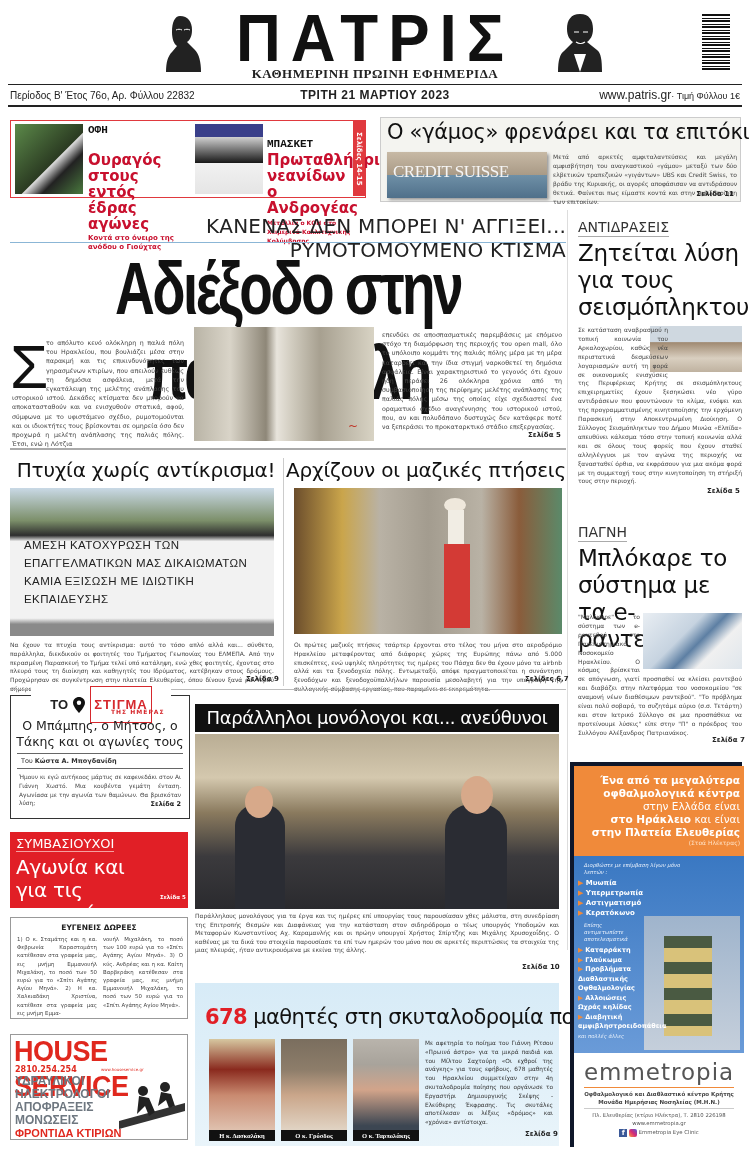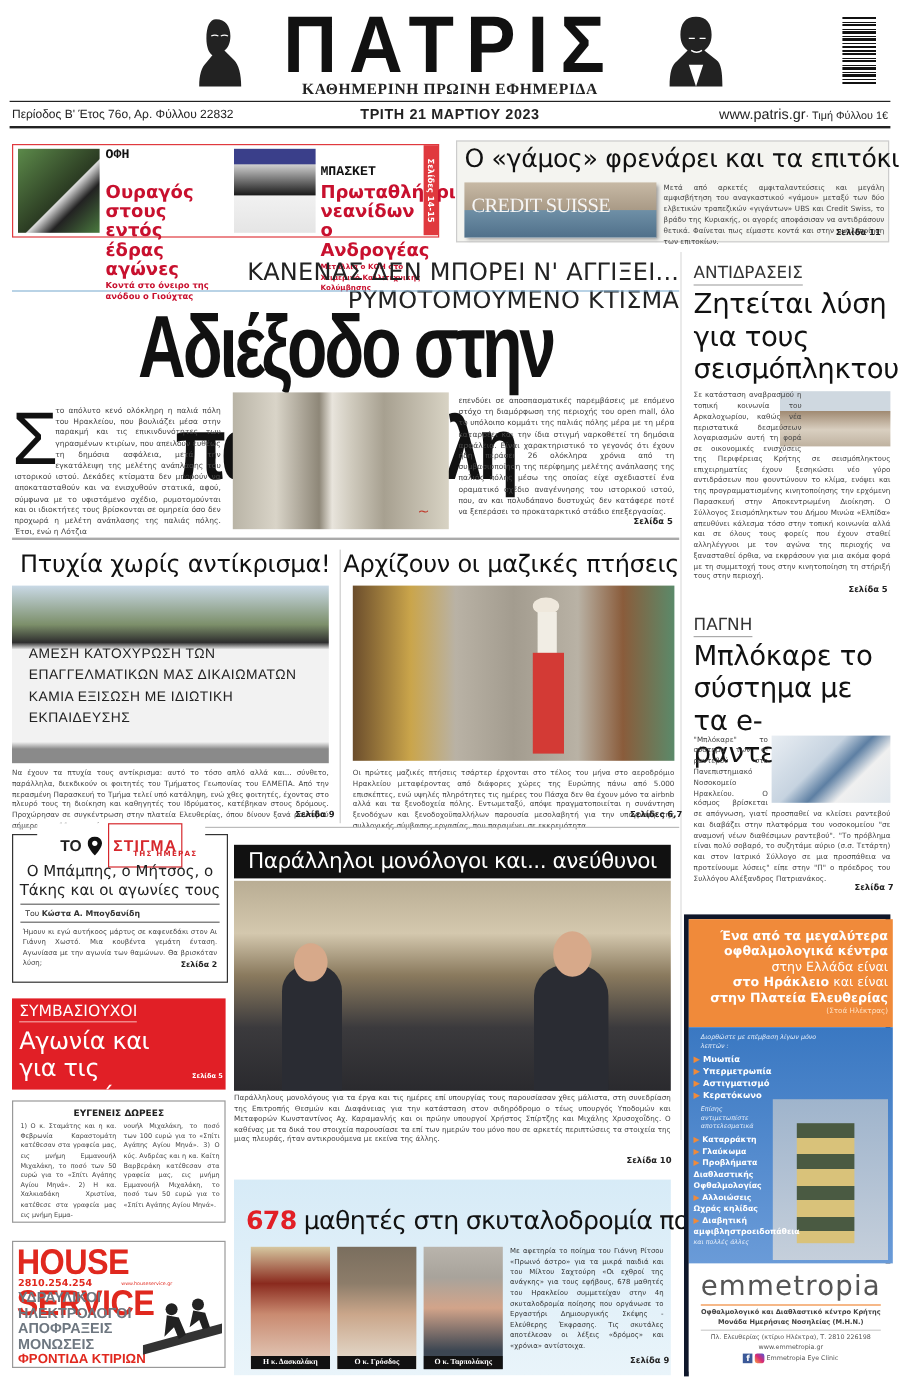--- a/index.html
+++ b/index.html
@@ -116,21 +116,21 @@
 <div class="abs" style="left:578px;top:217px;width:164px">
   <div class="sect-kicker">ΑΝΤΙΔΡΑΣΕΙΣ</div>
   <div class="side-head" style="margin-top:3px">Ζητείται λύση για τους σεισμόπληκτους</div>
 </div>
 <div class="ph" style="left:650px;top:326px;width:92px;height:46px;background:linear-gradient(180deg,#cfd8e0 0,#cfd8e0 35%,#a08a72 36%,#d9cfc0 70%,#bfb2a0)"></div>
 <div class="abs bodytxt" style="left:578px;top:326px;width:164px;font-size:6px;line-height:8.9px">
   <span style="float:right;width:74px;height:48px"></span><span>Σε κατάσταση αναβρασμού η τοπική κοινωνία του Αρκαλοχωρίου, καθώς νέα περιστατικά δεσμεύσεων λογαριασμών αυτή τη φορά σε οικονομικές ενισχύσεις της Περιφέρειας Κρήτης σε σεισμόπληκτους επιχειρηματίες έχουν ξεσηκώσει νέο γύρο αντιδράσεων που φουντώνουν το κλίμα, ενόψει και της προγραμματισμένης κινητοποίησης την ερχόμενη Παρασκευή στην Αποκεντρωμένη Διοίκηση. Ο Σύλλογος Σεισμόπληκτων του Δήμου Μινώα «Ελπίδα» απευθύνει κάλεσμα τόσο στην τοπική κοινωνία αλλά και σε όλους τους φορείς που έχουν σταθεί αλληλέγγυοι με τον αγώνα της περιοχής να ξανασταθεί όρθια, να εκφράσουν για μια ακόμα φορά με τη συμμετοχή τους στην κινητοποίηση τη στήριξή τους στην περιοχή.</span>
 </div>
 <div class="abs selida" style="left:707px;top:487px">Σελίδα 5</div>
 
-<div class="abs" style="left:578px;top:510px;width:164px">
+<div class="abs" style="left:578px;top:522px;width:164px">
   <div class="sect-kicker">ΠΑΓΝΗ</div>
   <div class="side-head" style="margin-top:3px">Μπλόκαρε το σύστημα με τα e-ραντεβού</div>
 </div>
 <div class="ph" style="left:643px;top:613px;width:99px;height:56px;background:linear-gradient(135deg,#e9eef3 0,#c6d3e0 40%,#5d7fa3 55%,#f0f0f0 70%,#dfe6ec)"></div>
 <div class="abs bodytxt" style="left:578px;top:613px;width:164px;font-size:6px;line-height:8.9px">
   <span style="float:right;width:102px;height:58px"></span><span>"Μπλόκαρε" το σύστημα των e-ραντεβού στο Πανεπιστημιακό Νοσοκομείο Ηρακλείου. Ο κόσμος βρίσκεται σε απόγνωση, γιατί προσπαθεί να κλείσει ραντεβού και διαβάζει στην πλατφόρμα του νοσοκομείου "σε αναμονή νέων διαθέσιμων ραντεβού". "Το πρόβλημα είναι πολύ σοβαρό, το συζητάμε αύριο (σ.σ. Τετάρτη) και στον Ιατρικό Σύλλογο σε μια προσπάθεια να προτείνουμε λύσεις" είπε στην "Π" ο πρόεδρος του Συλλόγου Αλέξανδρος Πατριανάκος.</span>
 </div>
 <div class="abs selida" style="left:712px;top:736px">Σελίδα 7</div>
 
 <div class="art-title" style="left:10px;top:458px;width:272px">Πτυχία χωρίς αντίκρισμα!</div>

